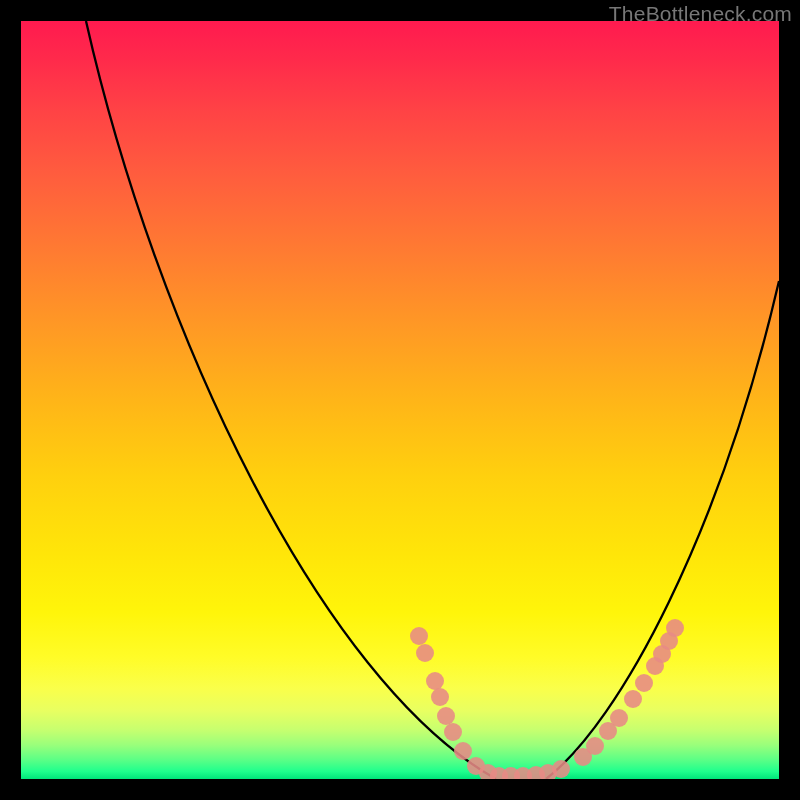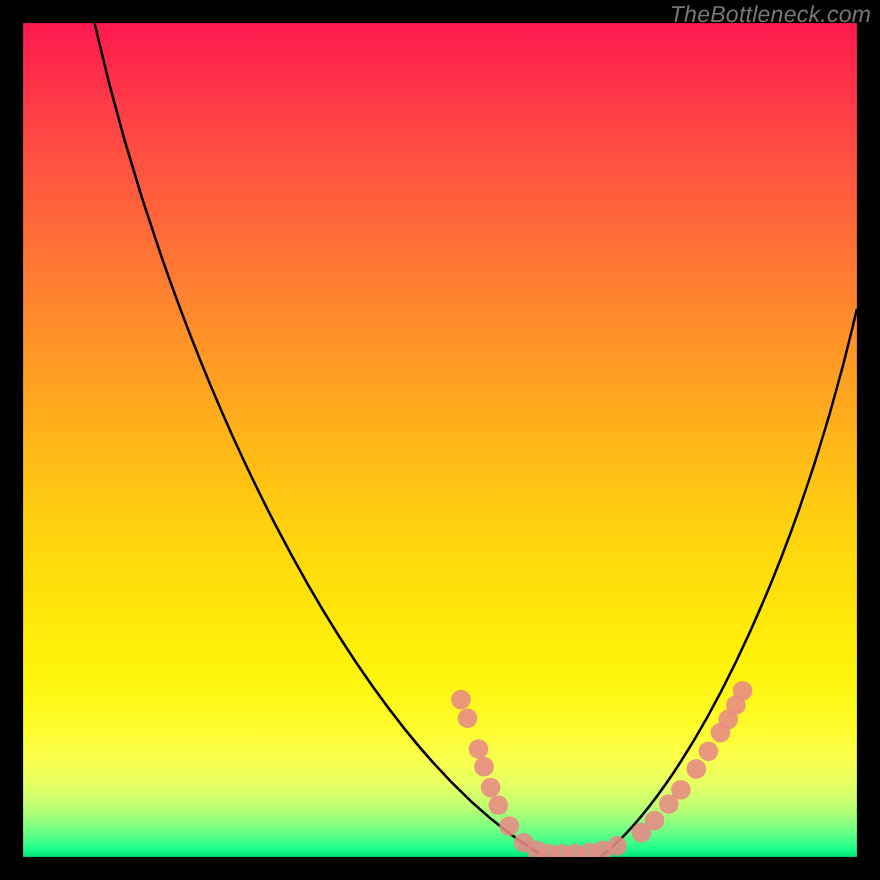--- a/index.html
+++ b/index.html
@@ -46,21 +46,20 @@
   }
   .watermark {
     position: absolute;
     top: 2px;
     right: 8px;
     color: #777;
     font-size: 21px;
     font-weight: 500;
     letter-spacing: 0.2px;
     user-select: none;
-    font-style: italic;
   }
   svg.curve {
     position: absolute;
     inset: 0;
   }
   .dot {
     fill: #e78a85;
     fill-opacity: 0.88;
   }
 </style>

